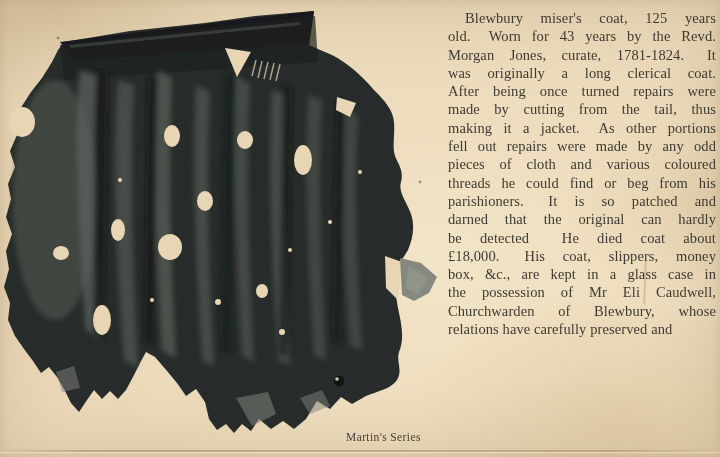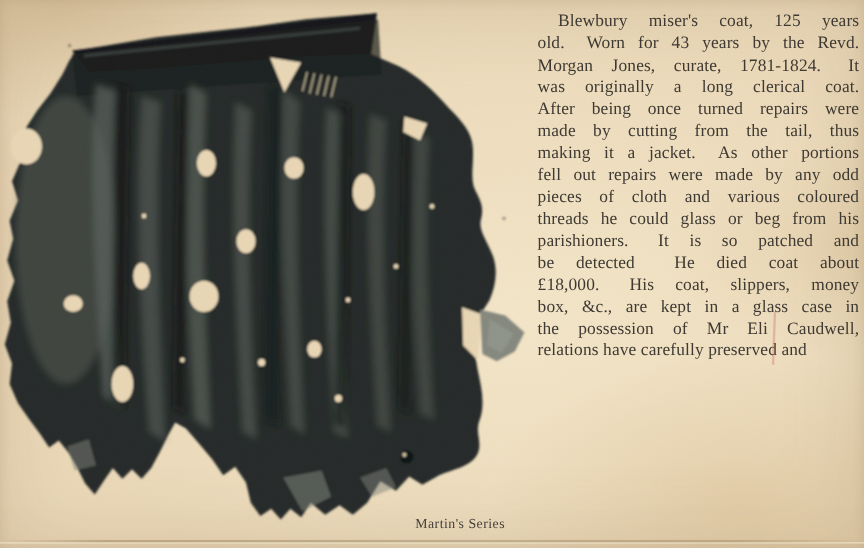--- a/index.html
+++ b/index.html
@@ -168,26 +168,28 @@
 
   <div class="tline">Blewbury miser's coat, 125 years</div>
       <div class="tline">old.  Worn for 43 years by the Revd.</div>
       <div class="tline">Morgan Jones, curate, 1781-1824.  It</div>
       <div class="tline">was originally a long clerical coat.</div>
       <div class="tline">After being once turned repairs were</div>
       <div class="tline">made by cutting from the tail, thus</div>
       <div class="tline">making it a jacket.  As other portions</div>
       <div class="tline">fell out repairs were made by any odd</div>
       <div class="tline">pieces of cloth and various coloured</div>
-      <div class="tline">threads he could glass or beg from his</div>
+      <div class="tline">threads he could find or beg from his</div>
       <div class="tline">parishioners.  It is so patched and</div>
+      <div class="tline">darned that the original can hardly</div>
       <div class="tline">be detected  He died coat about</div>
       <div class="tline">£18,000.  His coat, slippers, money</div>
       <div class="tline">box, &amp;c., are kept in a glass case in</div>
       <div class="tline">the possession of Mr Eli Caudwell,</div>
+      <div class="tline">Churchwarden of Blewbury, whose</div>
       <div class="tline">relations have carefully preserved and</div>
     </div>
 
   <div class="caption">Martin's Series</div>
 
   <div class="bottom-crease"></div>
   <div class="red-crease-mark"></div>
 </div>
 
 </body></html>

